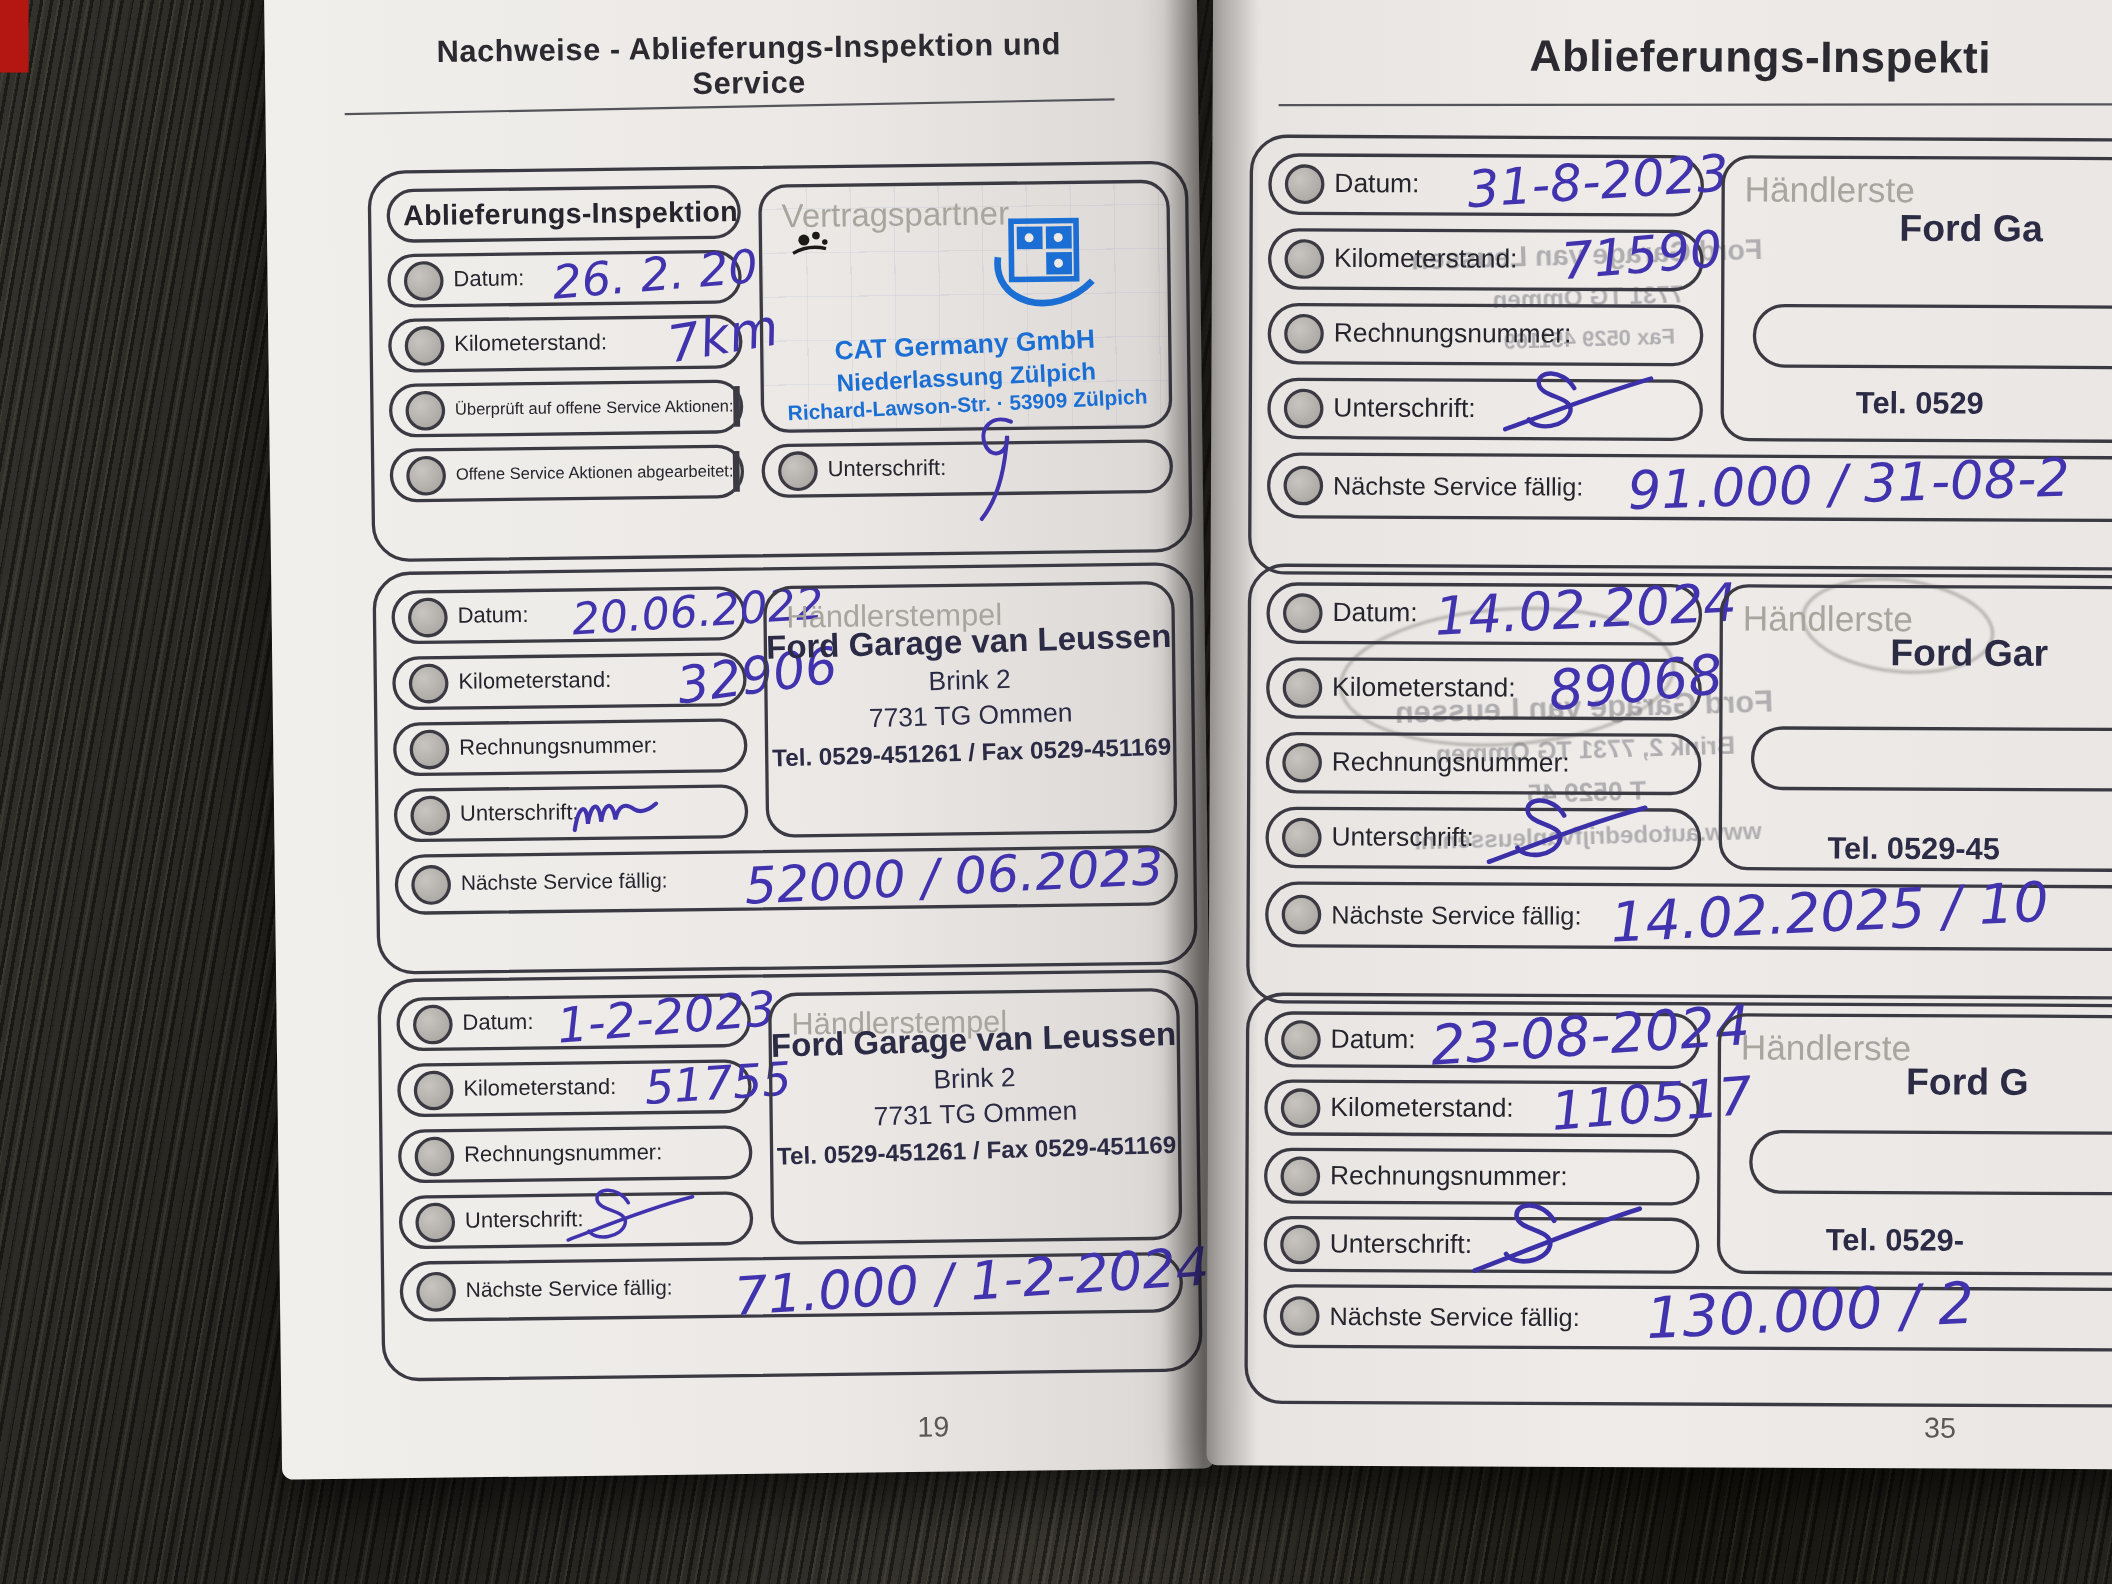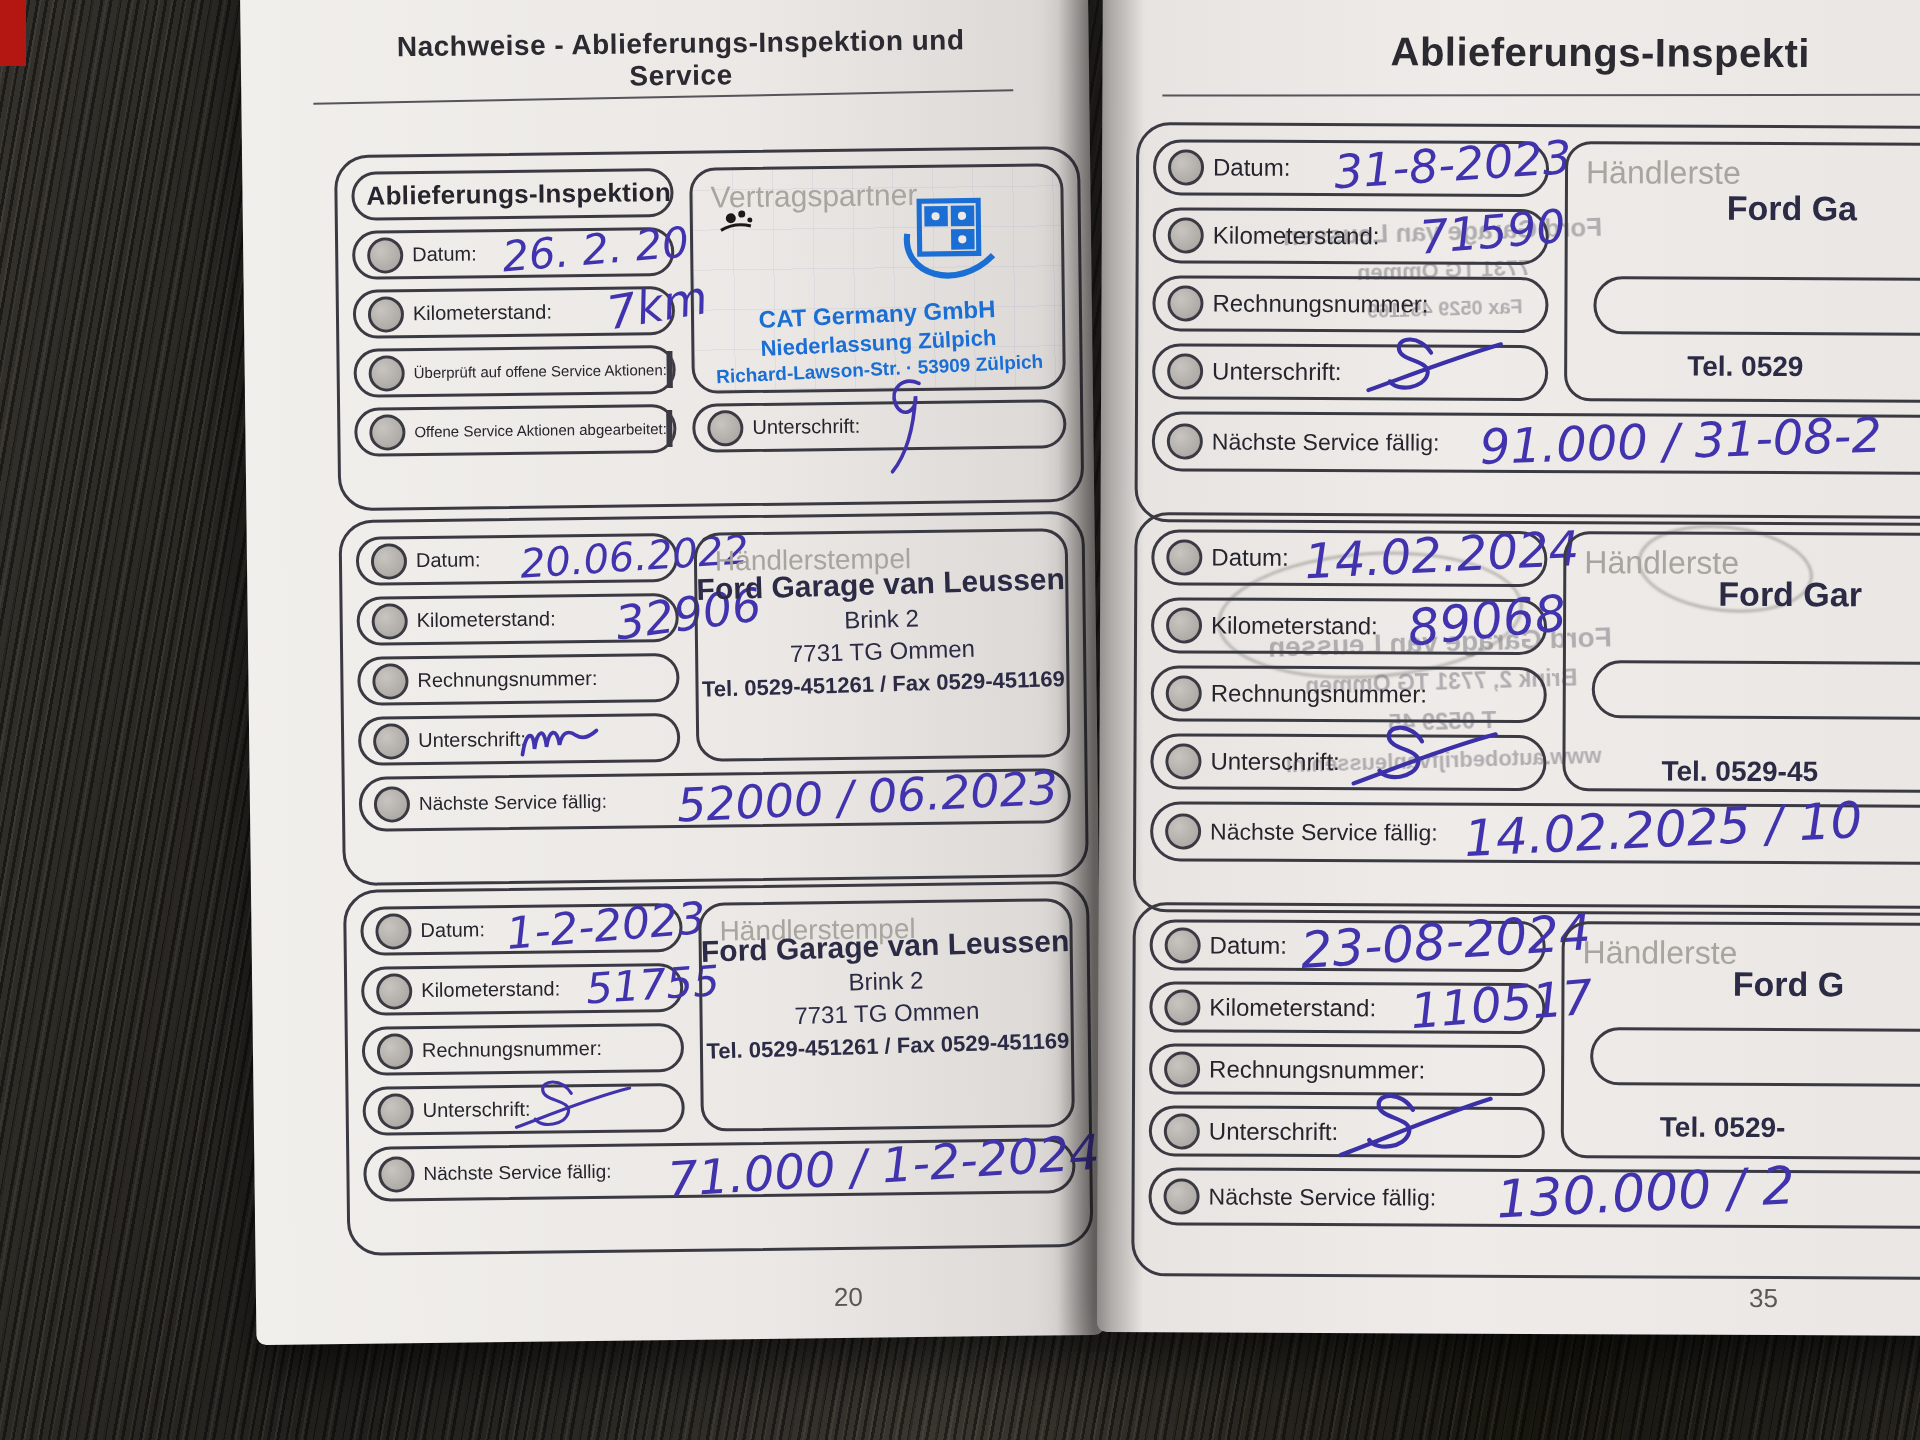--- a/index.html
+++ b/index.html
@@ -203,21 +203,21 @@
           </div>
         </div>
         <div class="pill" style="grid-column:1/3;grid-row:5;">
           <span class="dot"></span>
           <span class="lbl" style="font-size:19px;">Nächste Service fällig:</span>
           <span class="hand" style="font-size:48px;margin-left:56px;transform:rotate(-3deg) translateY(-3px);">71.000 /  1-2-2024</span>
         </div>
       </div>
     </div>
 
-    <div class="pagenum" style="left:578px;top:1336px;">20</div>
+    <div class="pagenum" style="left:578px;top:1336px;">19</div>
   </div>
 
   <div class="page page-right">
 
     <div class="hdr" style="left:288px;top:88px;width:600px;font-size:40px;white-space:nowrap;">Ablieferungs-Inspekti</div>
     <div class="hdr-rule" style="left:60px;top:152px;width:830px;transform:rotate(-0.3deg);"></div>
 
     <div class="entry-box" style="left:34px;top:182px;width:866px;height:366px;">
       <div class="ghost" style="left:90px;top:90px;width:430px;font-weight:bold;">
         <div style="font-size:26px;">Ford Garage van Leussen</div>

